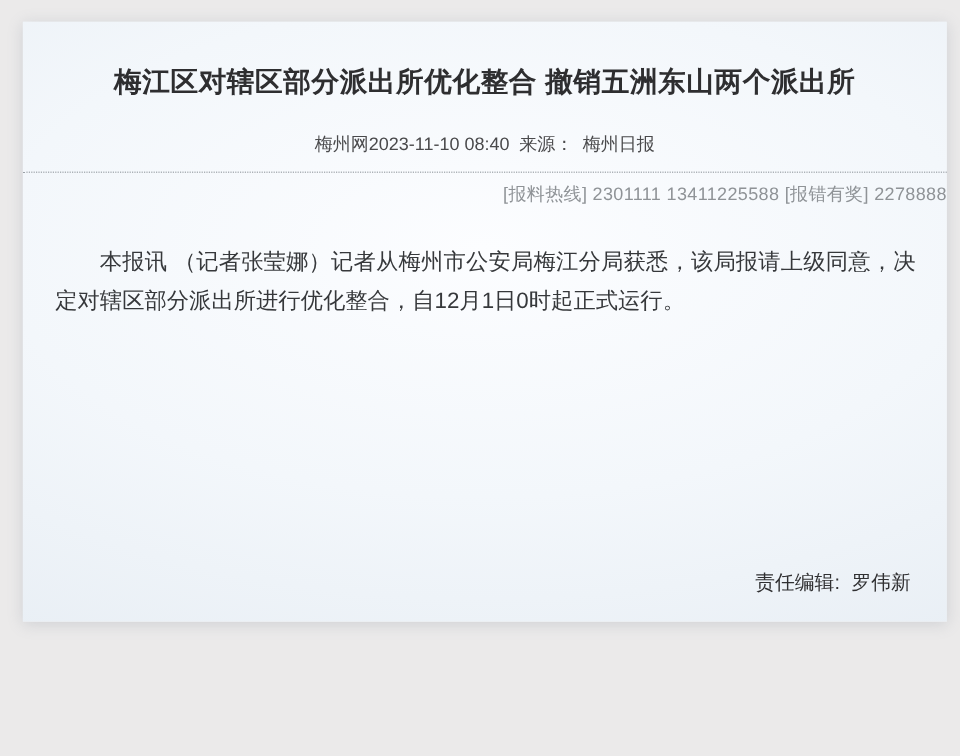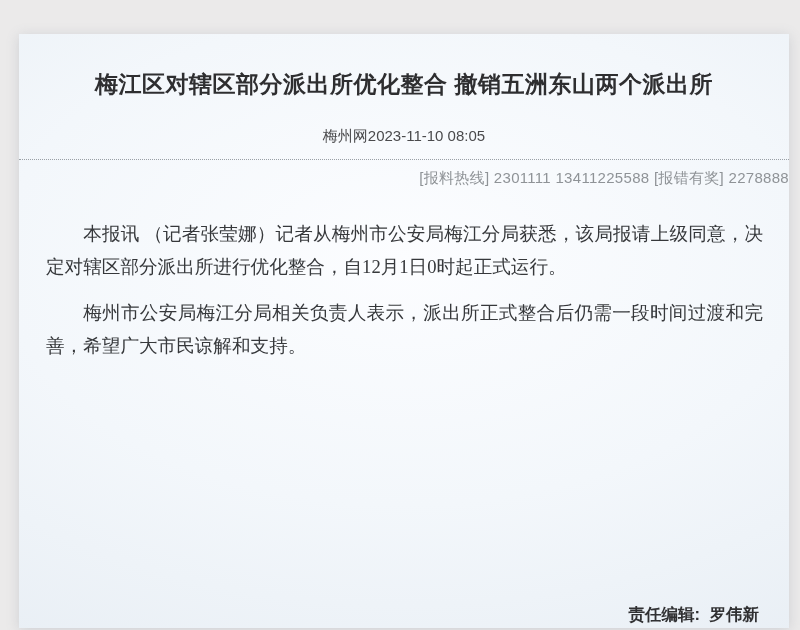--- a/index.html
+++ b/index.html
@@ -9,25 +9,24 @@
     height: 630px;
     background: #ebeaea;
     font-family: "Liberation Sans", "DejaVu Sans", sans-serif;
     overflow: hidden;
   }
   .article-card {
     position: absolute;
     left: 19px;
     top: 18px;
     width: 770px;
-    height: 594px;
+    height: 500px;
     box-sizing: border-box;
     background: radial-gradient(ellipse 95% 75% at 50% 38%, #fcfdff 0%, #f3f7fb 55%, #e9eff5 100%);
     box-shadow: 0 2px 12px rgba(105, 115, 130, 0.22);
-    margin-top: 16px;
   }
   .article-title {
     margin: 34px 40px 0;
     text-align: center;
     font-size: 23px;
     line-height: 32px;
     font-weight: bold;
     color: #2e2e30;
     letter-spacing: 0.5px;
   }
@@ -56,59 +55,61 @@
   }
   .hotline {
     margin-top: 9px;
     text-align: right;
     font-size: 15px;
     color: #8f9397;
     letter-spacing: 0.3px;
   }
   .article-body {
     margin: 29px 26px 0 27px;
-    font-family: Liberation Serif, serif;
   }
   .article-body p {
     margin: 0 0 13px;
     text-indent: 2em;
     font-size: 18.6px;
     line-height: 33px;
     color: #36383b;
     text-align: justify;
   }
   .editor-line {
     position: absolute;
     right: 30px;
-    bottom: 2px;
+    bottom: 21px;
     font-size: 16.5px;
-    font-weight: bold;
+    font-weight: normal;
     color: #303032;
   }
   .editor-line .editor-name { margin-left: 5px; }
 </style>
 </head>
 <body>
 
 <div class="article-card">
 
   <h1 class="article-title">梅江区对辖区部分派出所优化整合 撤销五洲东山两个派出所</h1>
 
   <div class="article-meta">
     <span>梅州网</span>
-    <span>2023-11-10 08:05</span>
+    <span>2023-11-10 08:40</span>
+    <span class="source-group">
+      <span>来源：</span>
+      <span>梅州日报</span>
+    </span>
   </div>
 
   <hr class="divider">
 
   <div class="hotline">[报料热线] 2301111 13411225588 [报错有奖] 2278888</div>
 
   <div class="article-body">
     <p>本报讯 （记者张莹娜）记者从梅州市公安局梅江分局获悉，该局报请上级同意，决定对辖区部分派出所进行优化整合，自12月1日0时起正式运行。</p>
-    <p>梅州市公安局梅江分局相关负责人表示，派出所正式整合后仍需一段时间过渡和完善，希望广大市民谅解和支持。</p>
   </div>
 
   <div class="editor-line">
     <span>责任编辑:</span>
     <span class="editor-name">罗伟新</span>
   </div>
 
 </div>
 
 </body></html>

